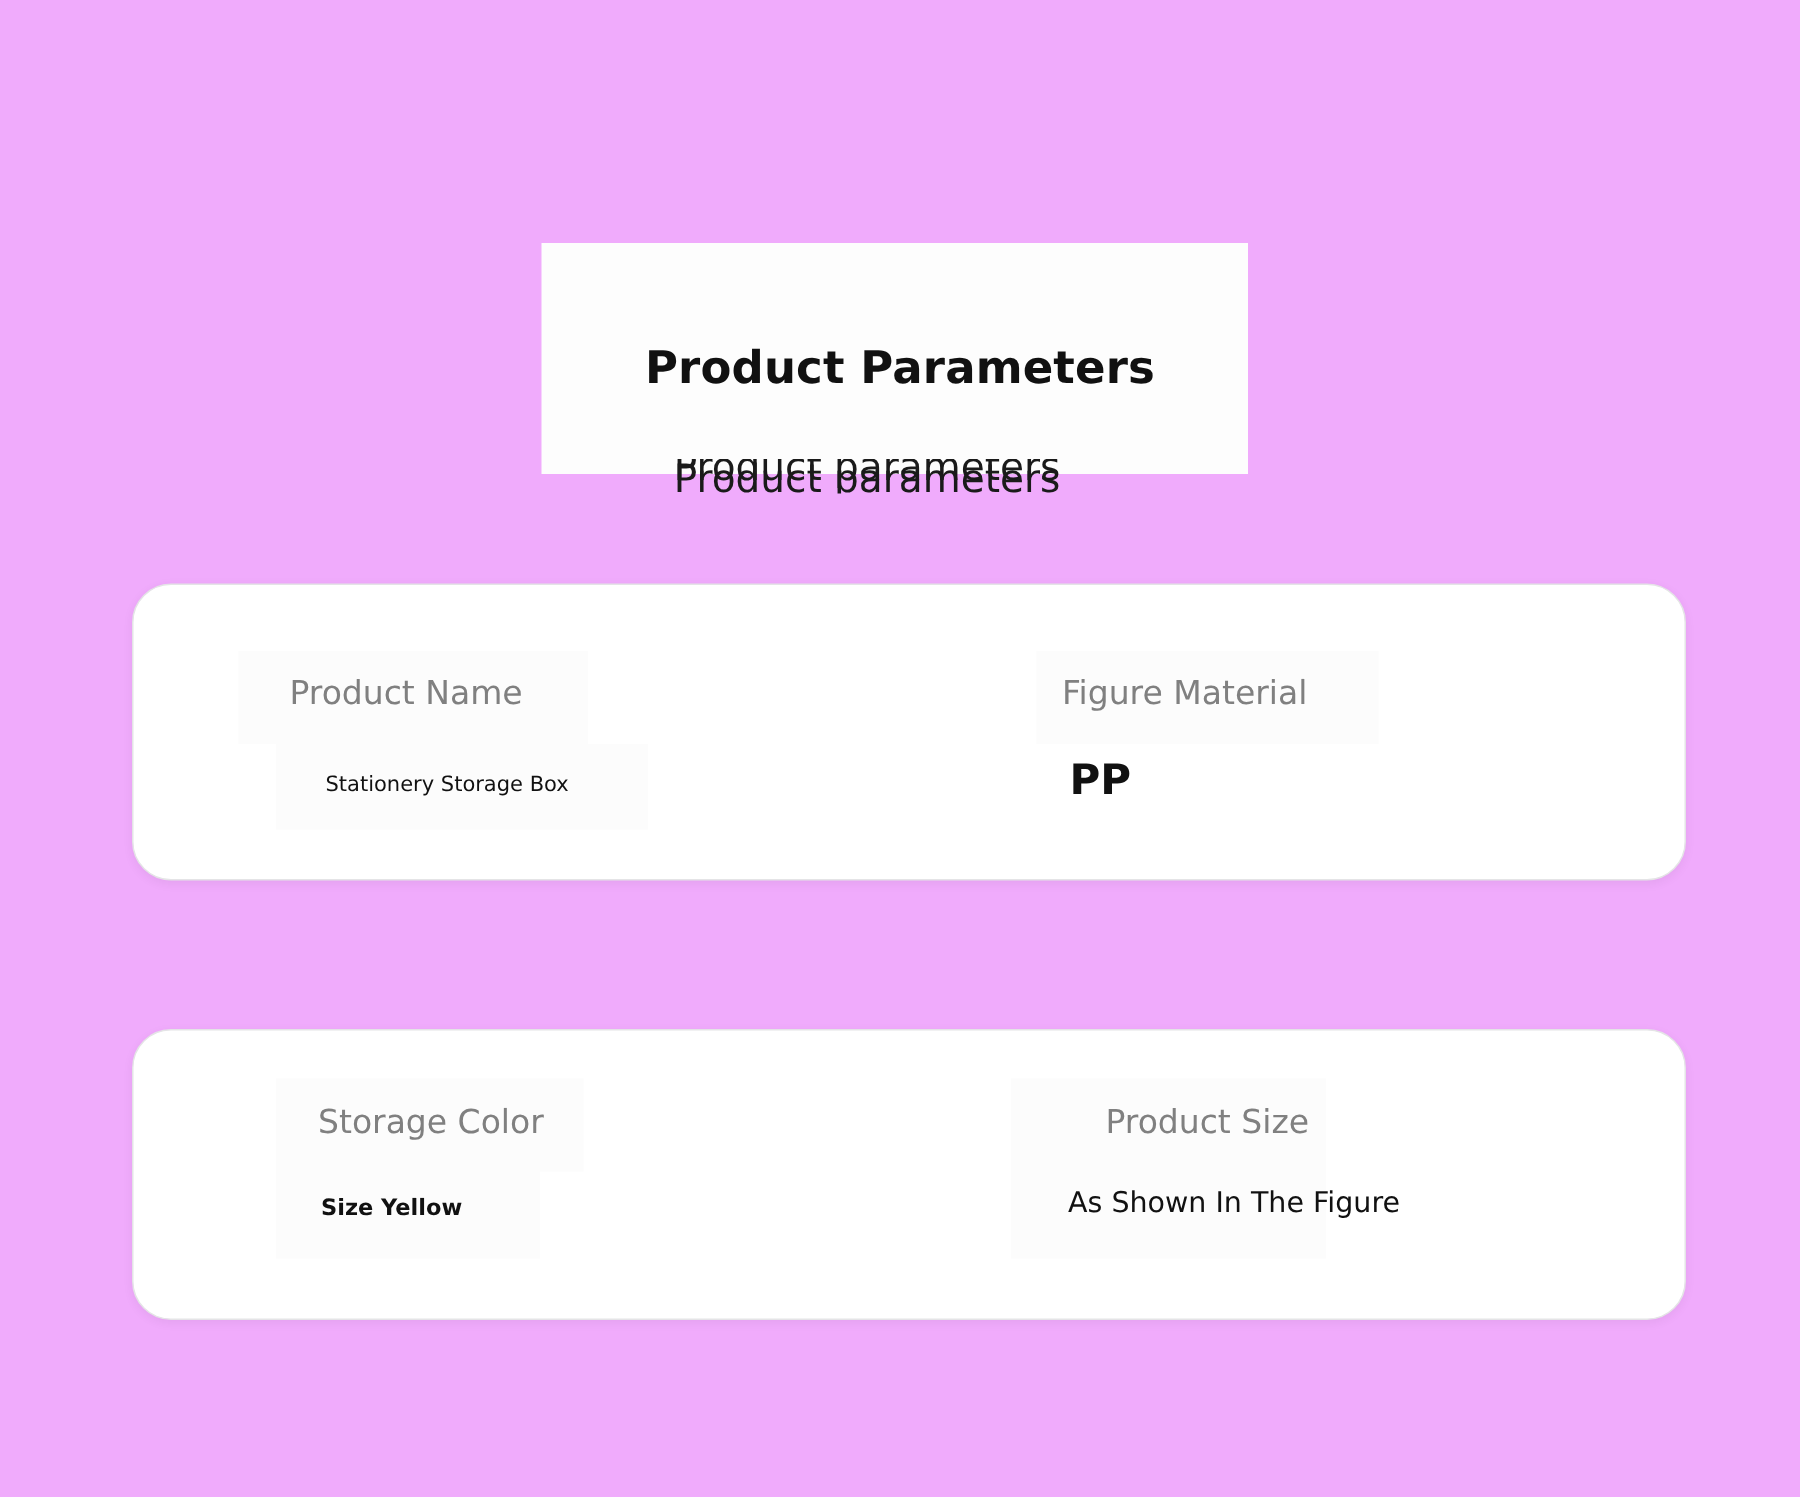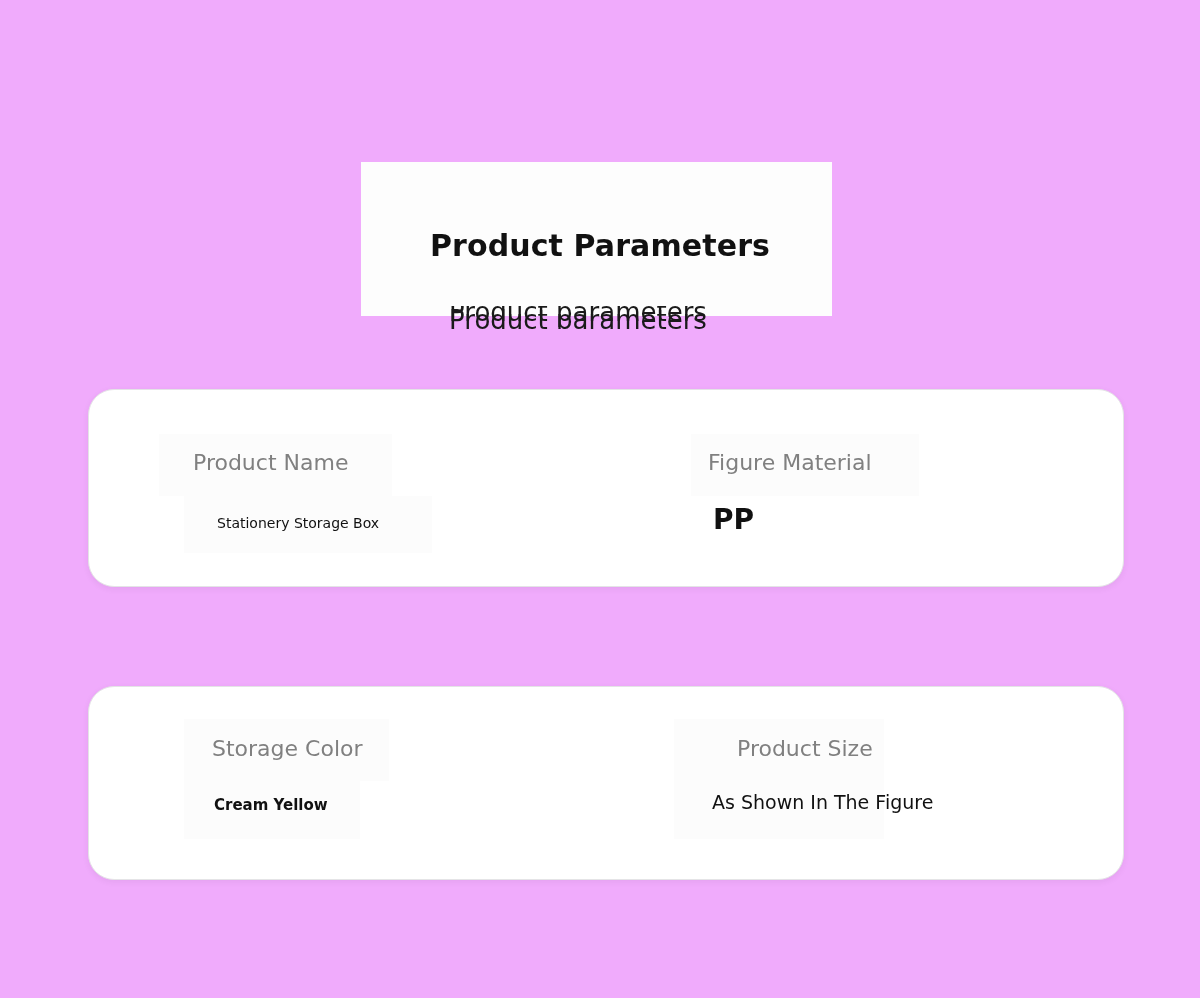--- a/index.html
+++ b/index.html
@@ -190,21 +190,21 @@
     </div>
   </div>
 
   <div class="param-card card-2">
     <div class="card-grid">
 
       <div class="param-cell c2-left">
         <div class="ghost ghost-label"></div>
         <div class="ghost ghost-value"></div>
         <div class="param-label">Storage Color</div>
-        <div class="param-value">Cream Yellow</div>
+        <div class="param-value">Size Yellow</div>
       </div>
 
       <div class="param-cell c2-right">
         <div class="ghost ghost-label"></div>
         <div class="ghost ghost-value"></div>
         <div class="param-label">Product Size</div>
         <div class="param-value">As Shown In The Figure</div>
       </div>
 
     </div>

